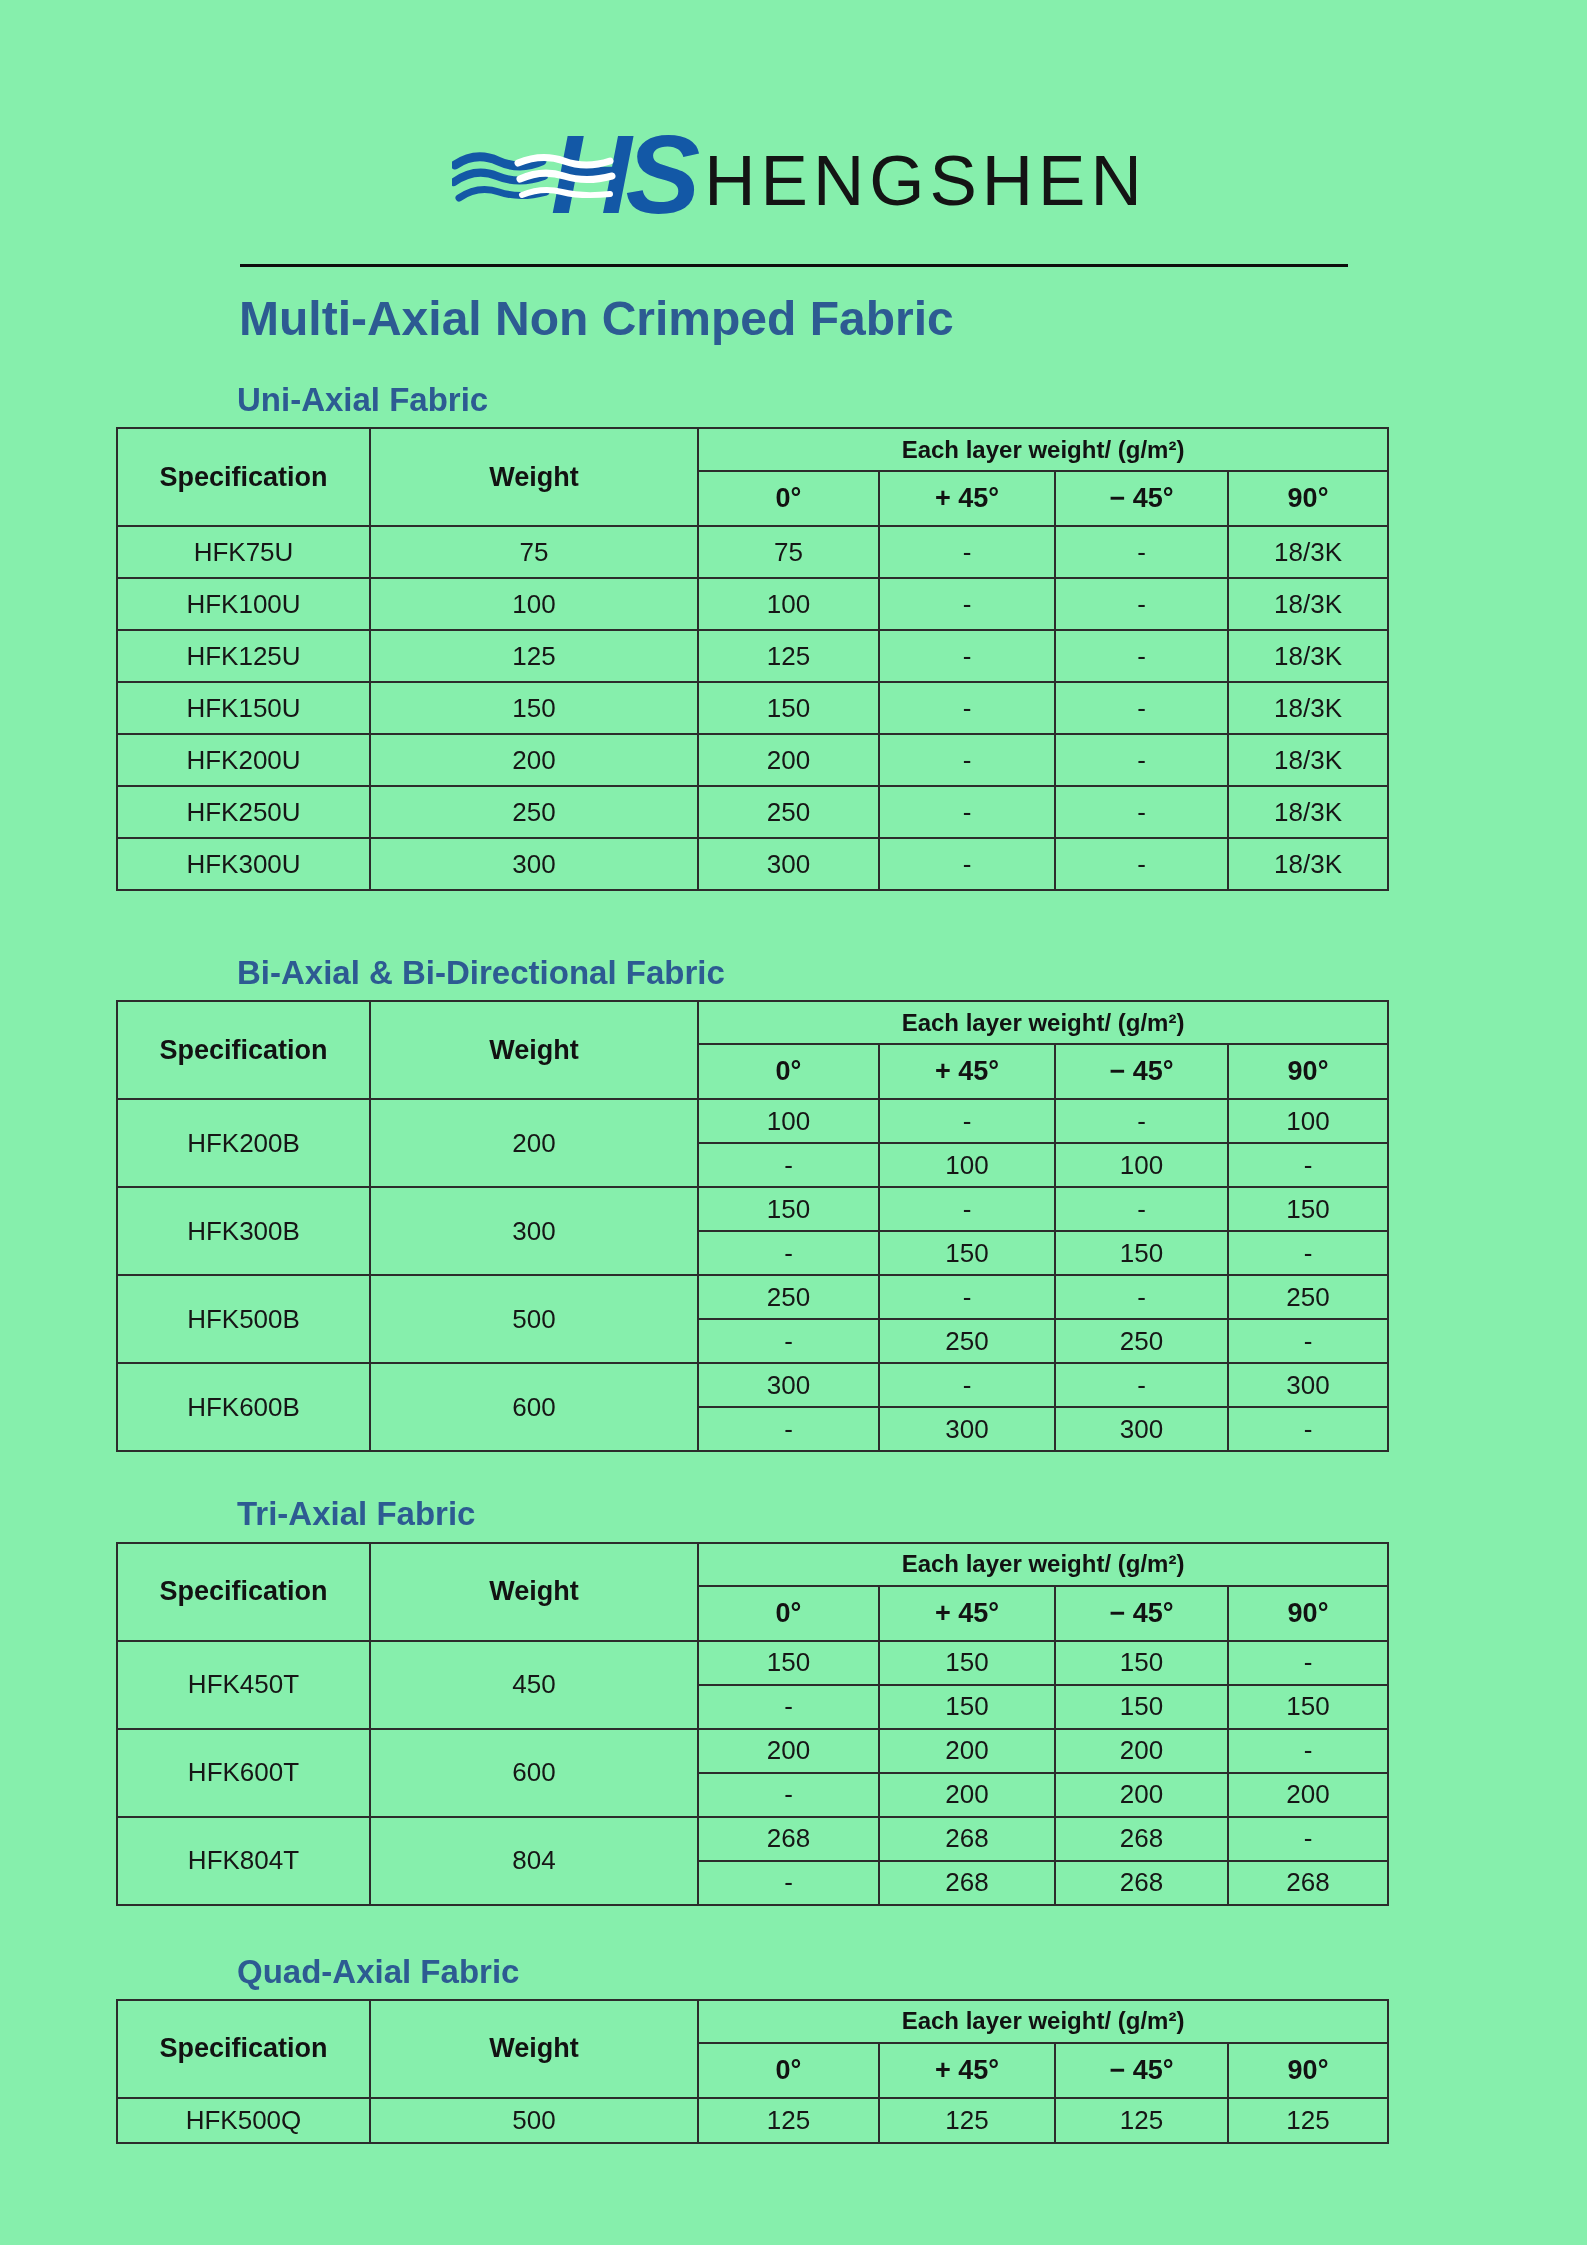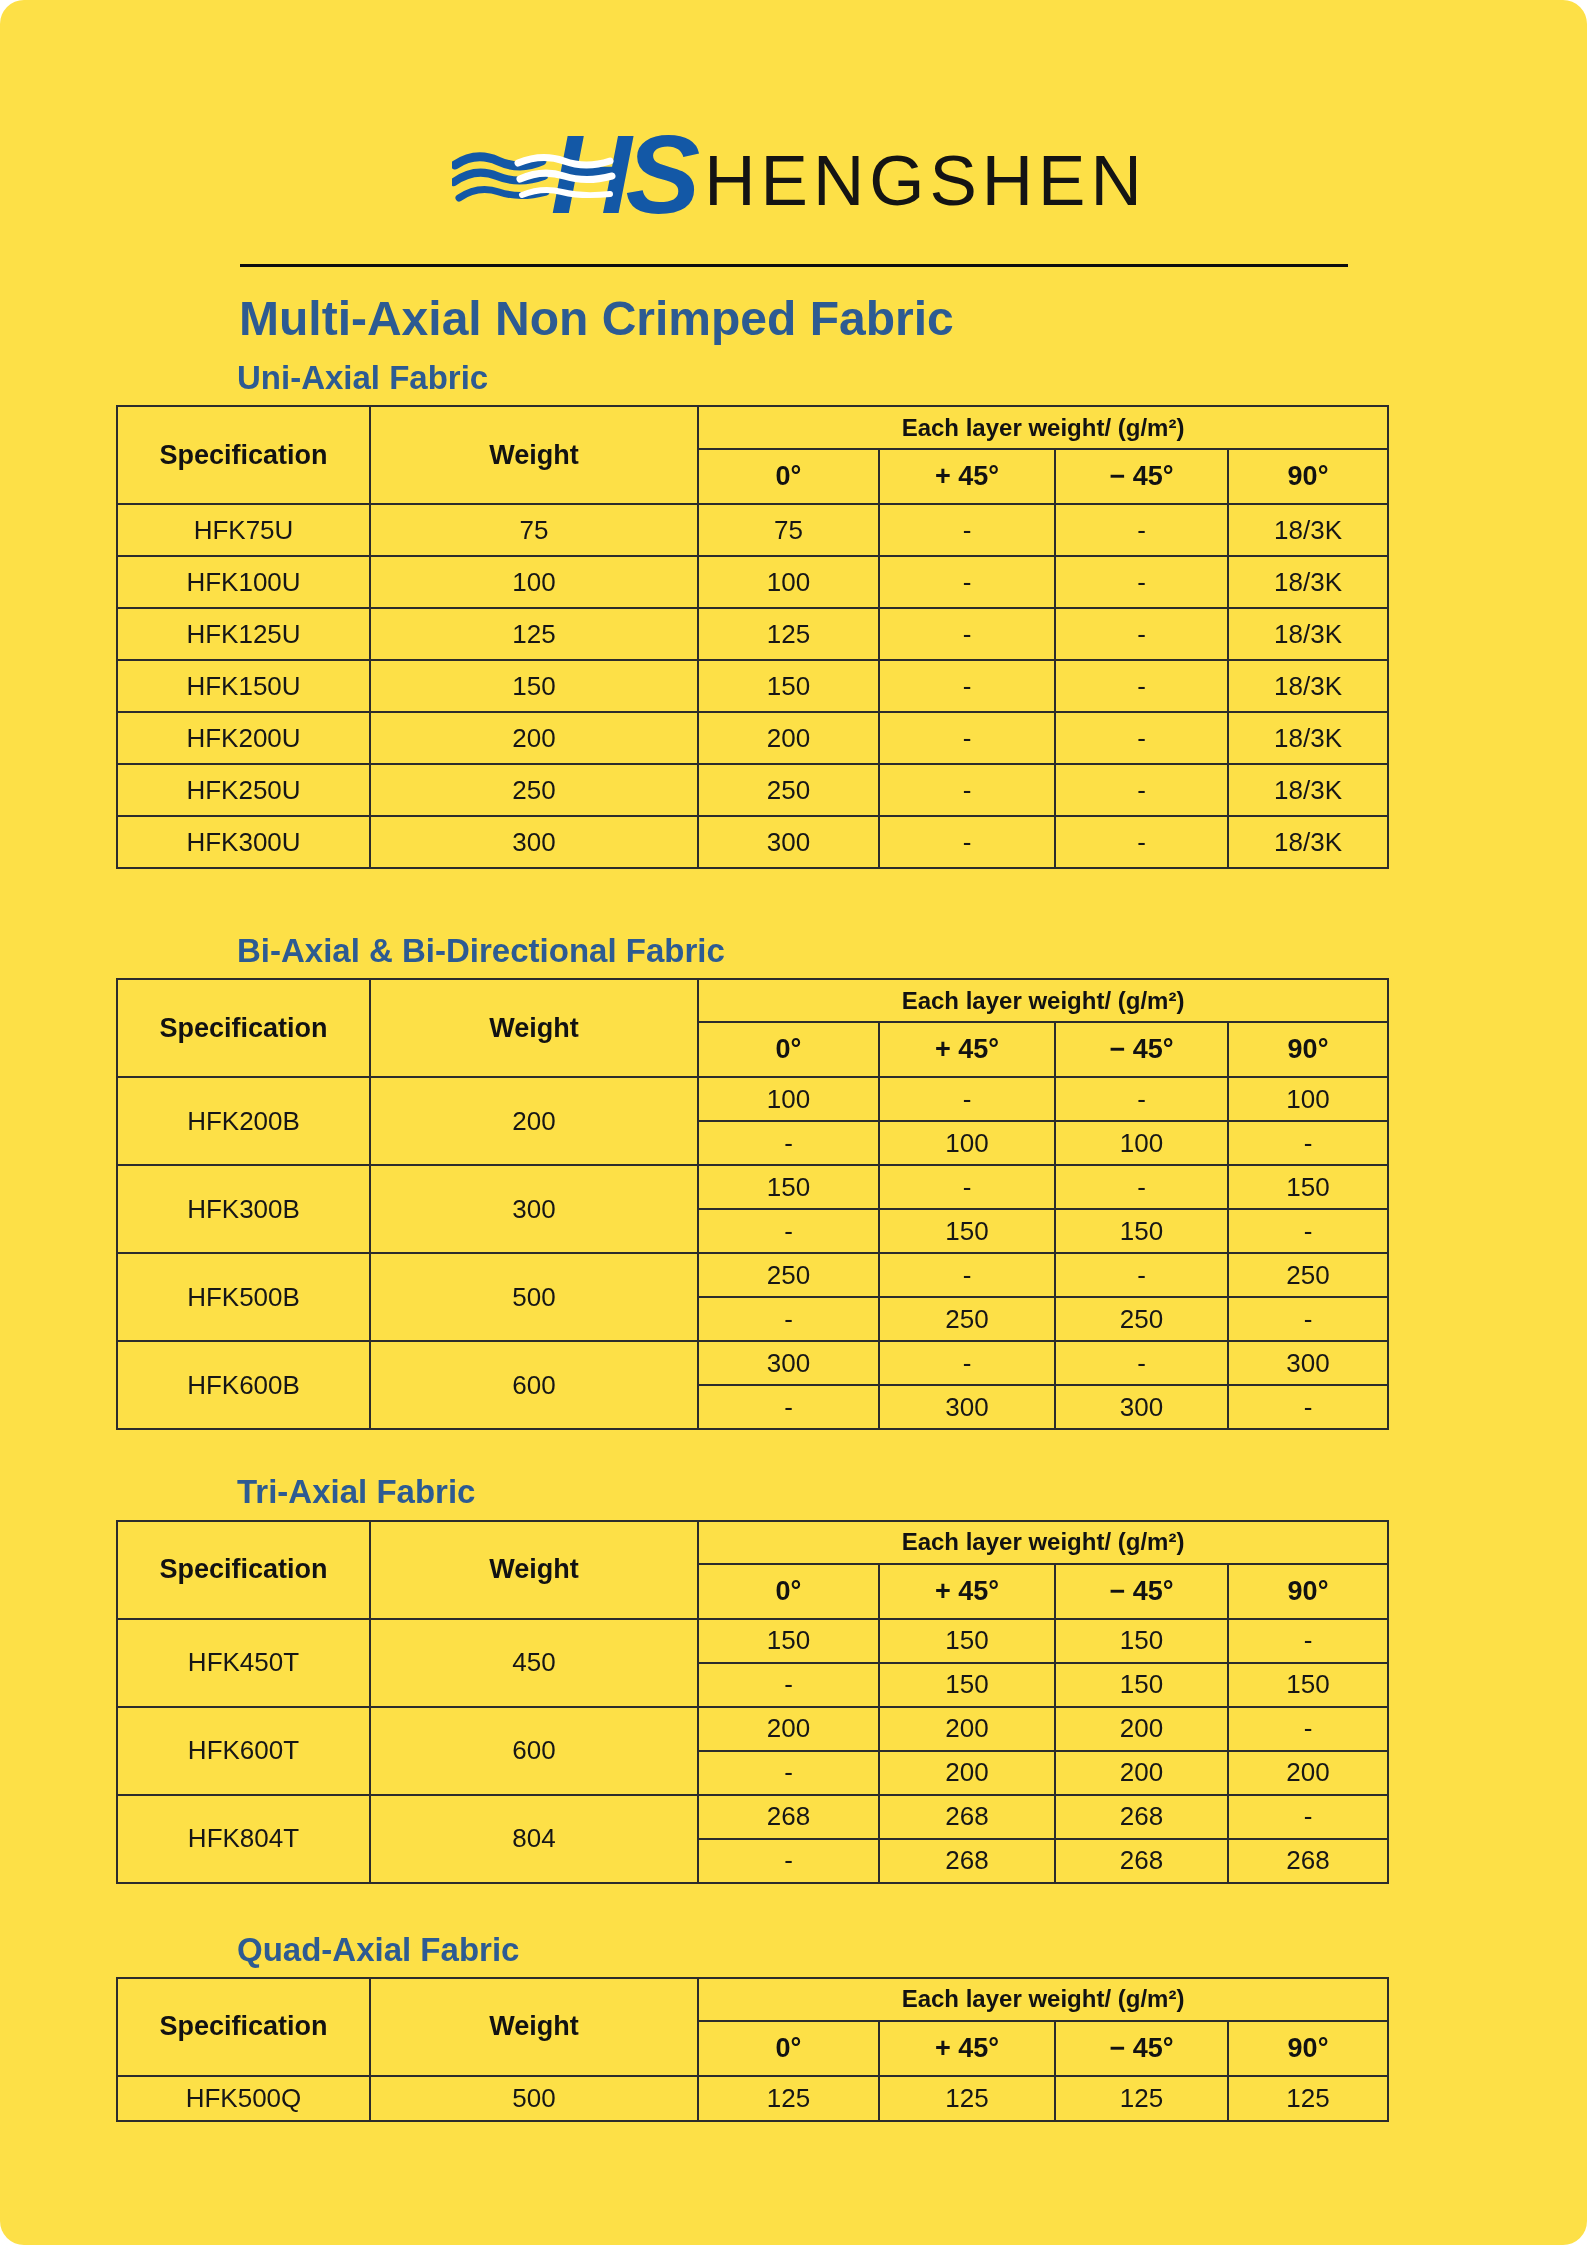--- a/index.html
+++ b/index.html
@@ -1,20 +1,20 @@
 <!DOCTYPE html>
 <html><head>
 <meta charset="utf-8">
 <style>
   html,body{margin:0;padding:0;background:#ffffff;}
   body{
     width:1587px;height:2245px;overflow:hidden;
     font-family:"Liberation Sans", sans-serif;color:#161616;
   }
-  .page{position:relative;width:1587px;height:2245px;background:#fde047;border-radius:24px;}
+  .page{position:relative;width:1587px;height:2245px;background:#86efac;}
 
   
   .logo-row{
     display:flex;justify-content:center;align-items:flex-end;
     padding-top:96px;height:130px;margin-left:26px;
   }
   .logo-mark{position:relative;width:228px;height:122px;flex:0 0 auto;}
   .hs-text{
     position:absolute;right:0;bottom:0;
     font-size:112px;line-height:.92;font-weight:bold;font-style:italic;
@@ -29,21 +29,21 @@
   
   .rule{margin:38px 0 0 240px;width:1108px;height:3px;background:#0d0d0d;}
   .page-title{
     margin:26px 0 6px 239px;font-size:48px;font-weight:bold;
     color:#2d5b92;line-height:1.1;
   }
   .section-title{
     margin:0 0 9px 237px;font-size:33px;font-weight:bold;
     color:#2d5b92;line-height:1.1;
   }
-  .mt-s1{margin-top:14px;}
+  .mt-s1{margin-top:36px;}
   .mt-s2{margin-top:64px;}
   .mt-s3{margin-top:44px;}
   .mt-s4{margin-top:48px;}
 
   
   table.spec-table{
     border-collapse:collapse;table-layout:fixed;
     width:1271px;margin-left:116px;
   }
   table.spec-table th,

